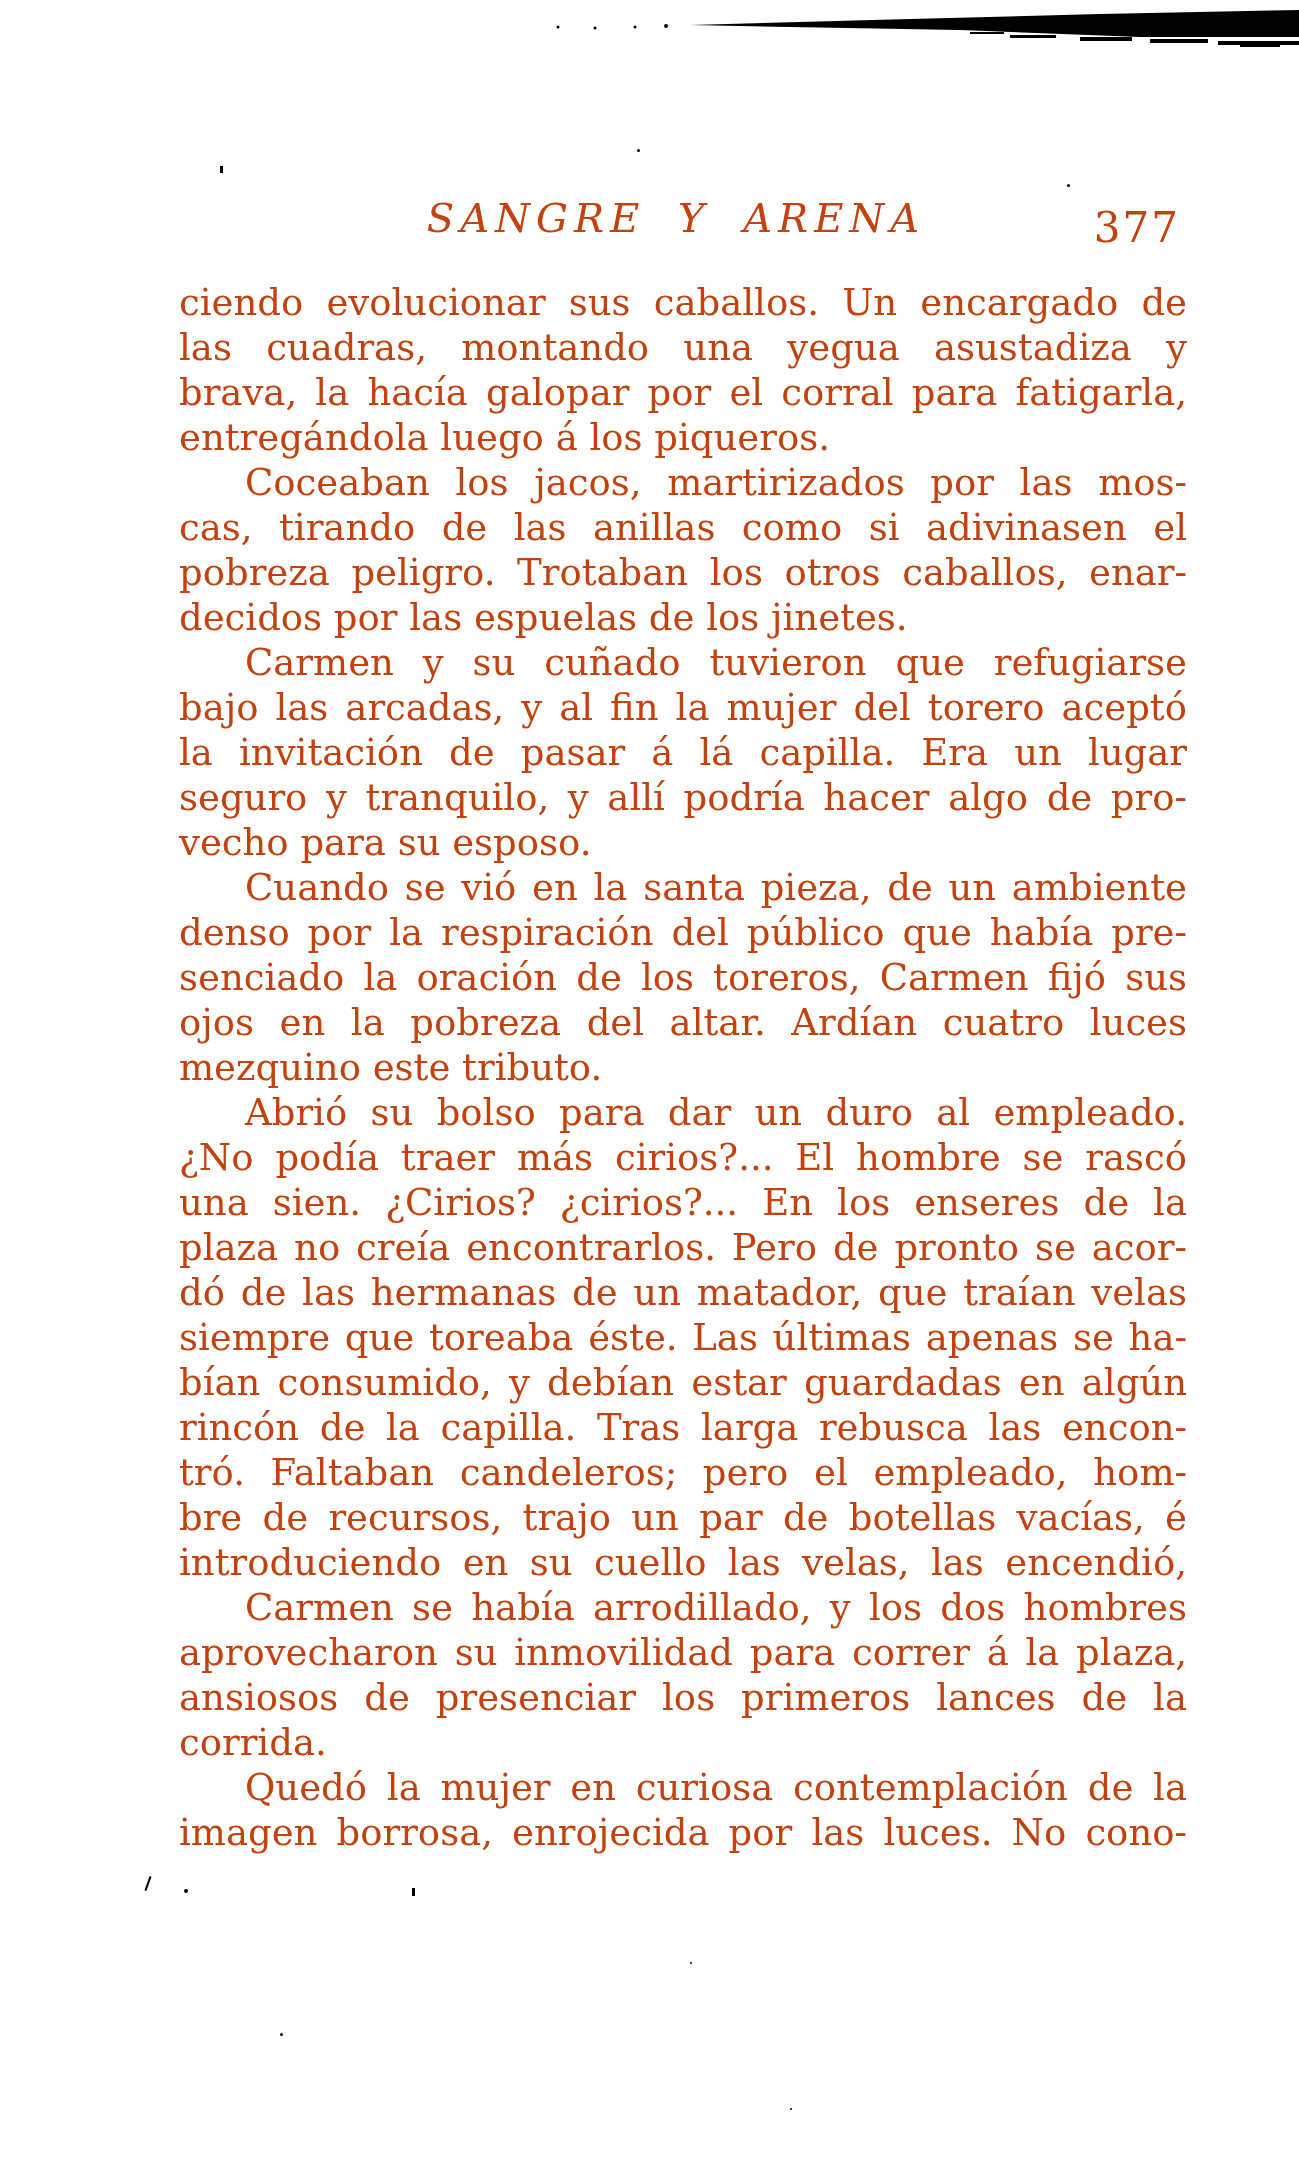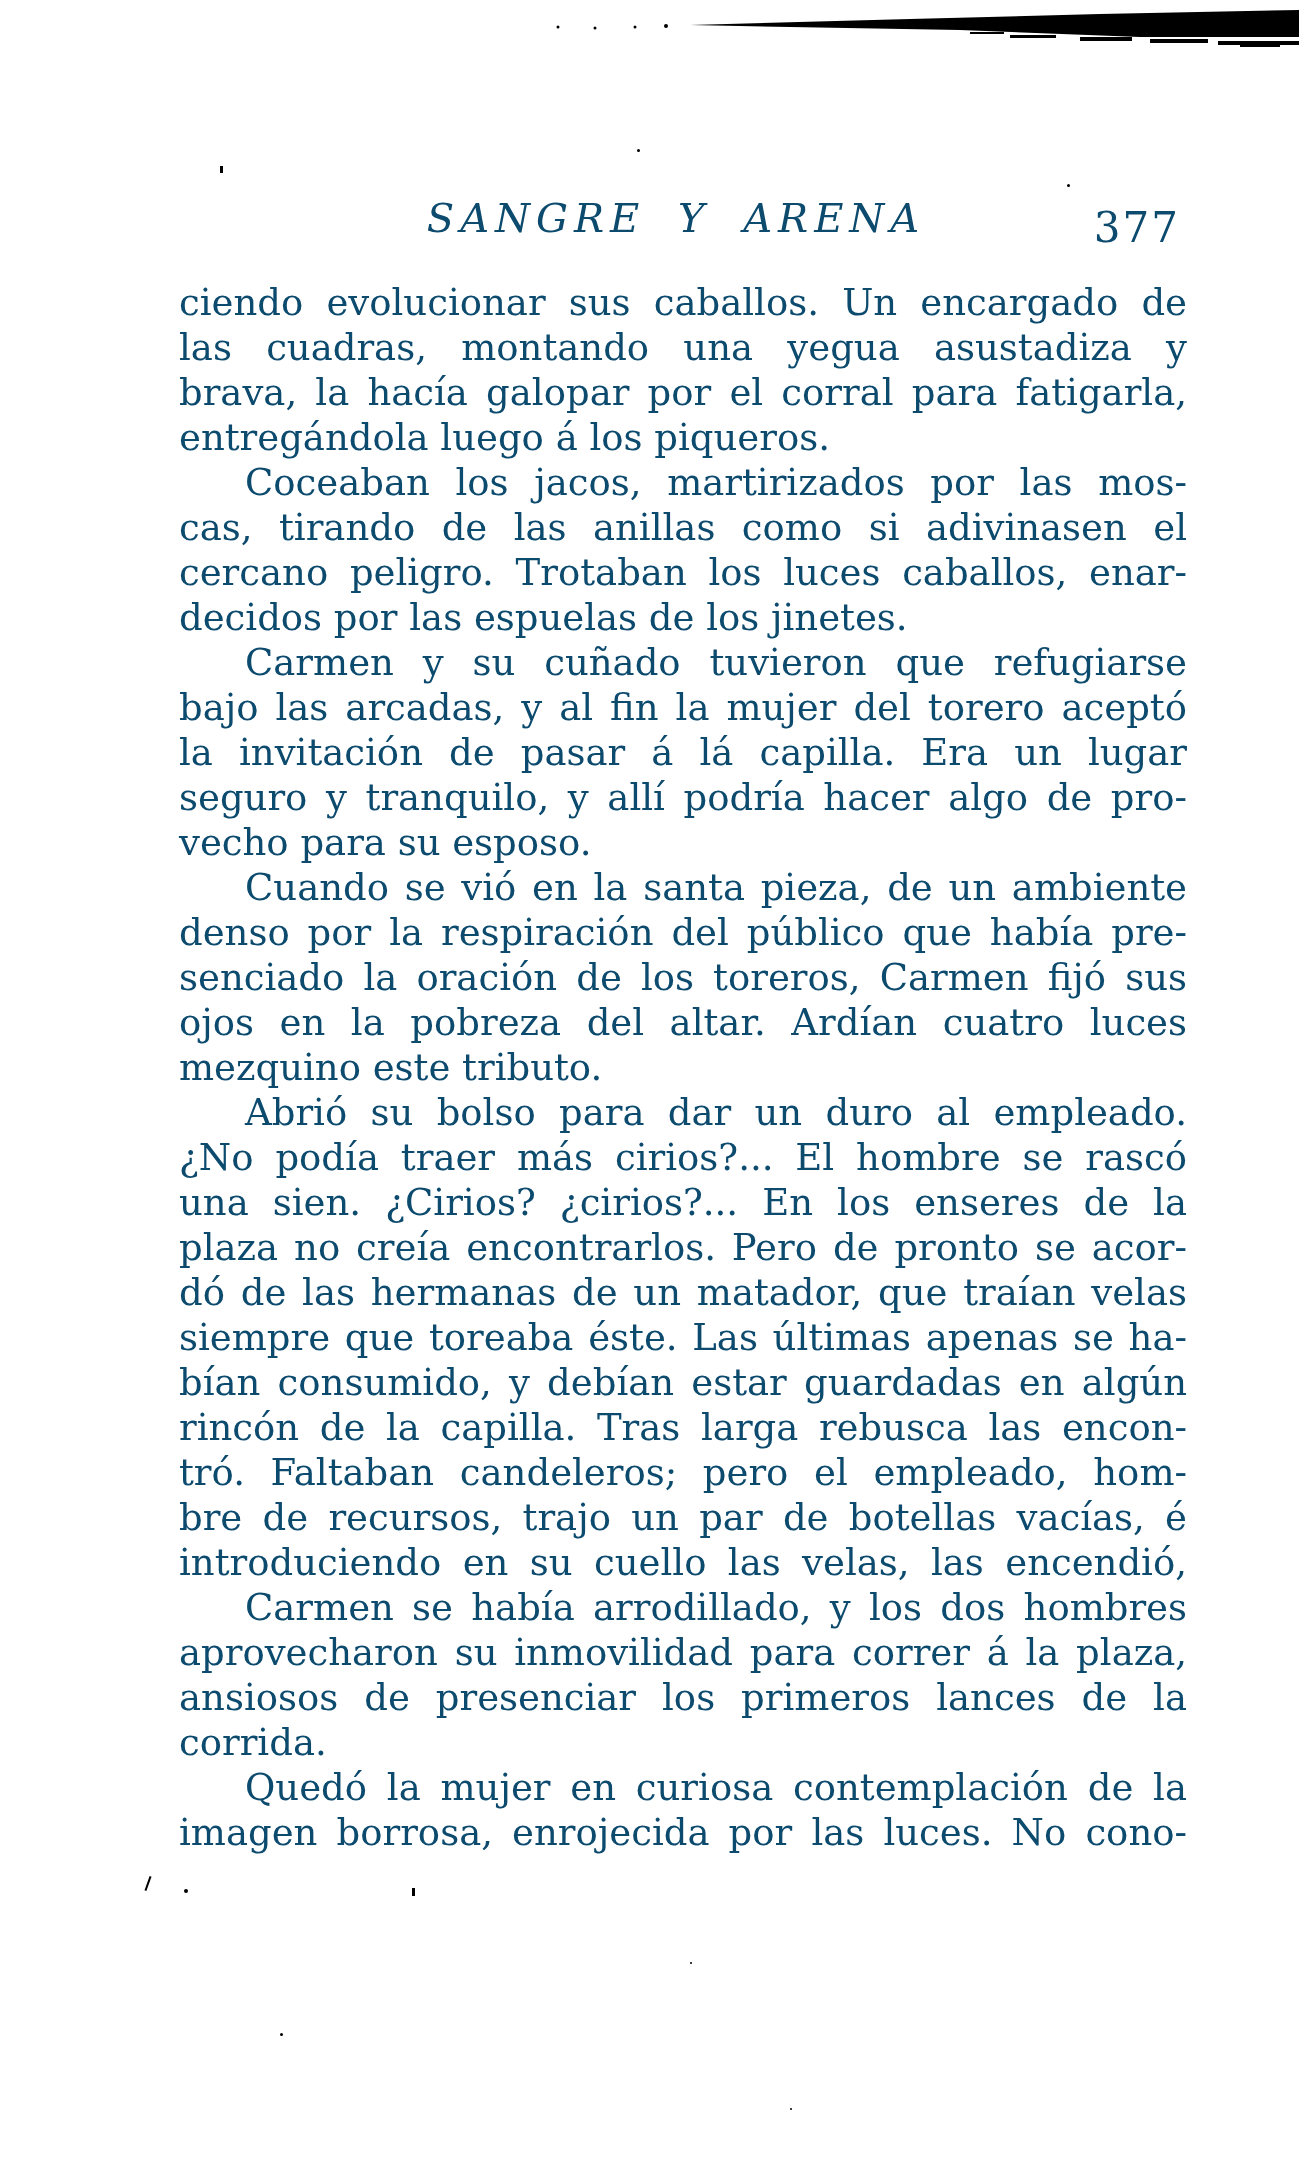--- a/index.html
+++ b/index.html
@@ -5,21 +5,21 @@
   html, body {
     margin: 0;
     padding: 0;
     background: #e8e8e8;
   }
   .book-page {
     position: relative;
     width: 1299px;
     height: 2164px;
     background: #ffffff;
-    color: #0c4a6e;
+    color: #c2410c;
     font-family: "DejaVu Serif", serif;
     overflow: hidden;
     margin: 0 auto;
     text-decoration: underline;
   }
 
   
   .running-header {
     position: absolute;
     left: 172px;
@@ -106,21 +106,21 @@
   <div class="text-block">
       <div class="paragraph">
         <div class="text-line">ciendo evolucionar sus caballos. Un encargado de</div>
         <div class="text-line">las cuadras, montando una yegua asustadiza y</div>
         <div class="text-line">brava, la hacía galopar por el corral para fatigarla,</div>
         <div class="text-line last">entregándola luego á los piqueros.</div>
       </div>
       <div class="paragraph">
         <div class="text-line indent">Coceaban los jacos, martirizados por las mos-</div>
         <div class="text-line">cas, tirando de las anillas como si adivinasen el</div>
-        <div class="text-line">cercano peligro. Trotaban los luces caballos, enar-</div>
+        <div class="text-line">pobreza peligro. Trotaban los otros caballos, enar-</div>
         <div class="text-line last">decidos por las espuelas de los jinetes.</div>
       </div>
       <div class="paragraph">
         <div class="text-line indent">Carmen y su cuñado tuvieron que refugiarse</div>
         <div class="text-line">bajo las arcadas, y al fin la mujer del torero aceptó</div>
         <div class="text-line">la invitación de pasar á lá capilla. Era un lugar</div>
         <div class="text-line">seguro y tranquilo, y allí podría hacer algo de pro-</div>
         <div class="text-line last">vecho para su esposo.</div>
       </div>
       <div class="paragraph">

